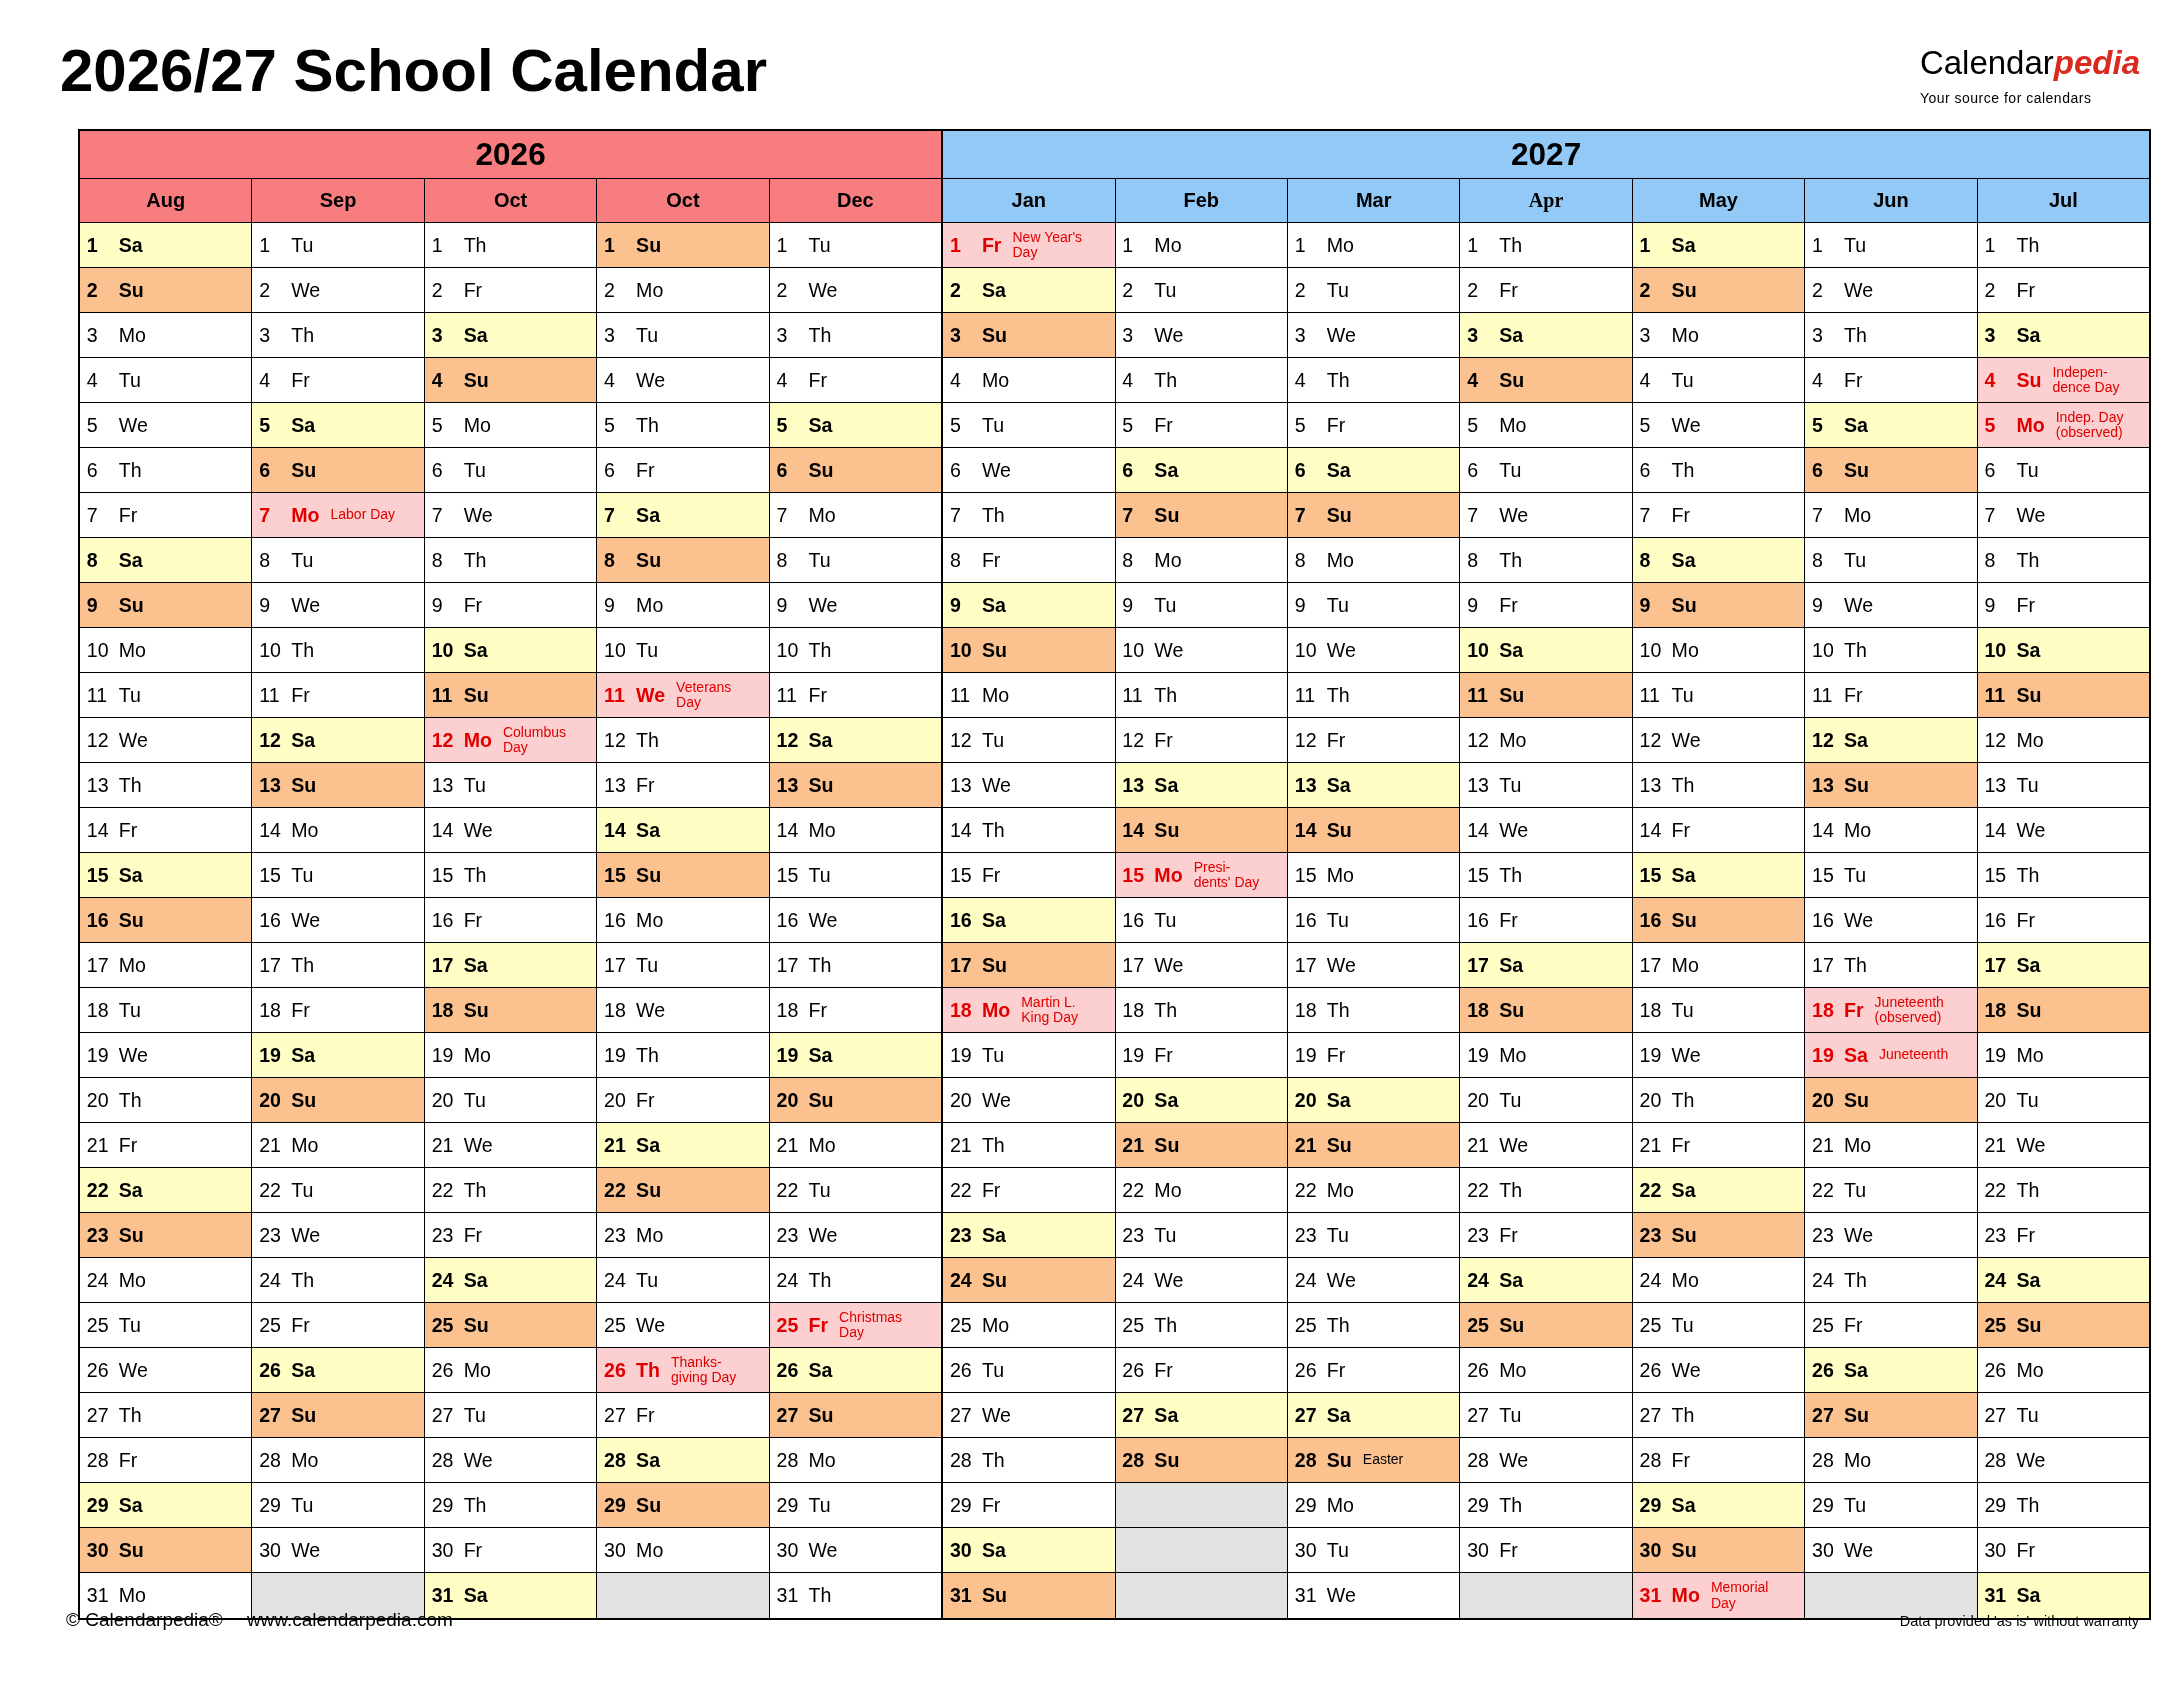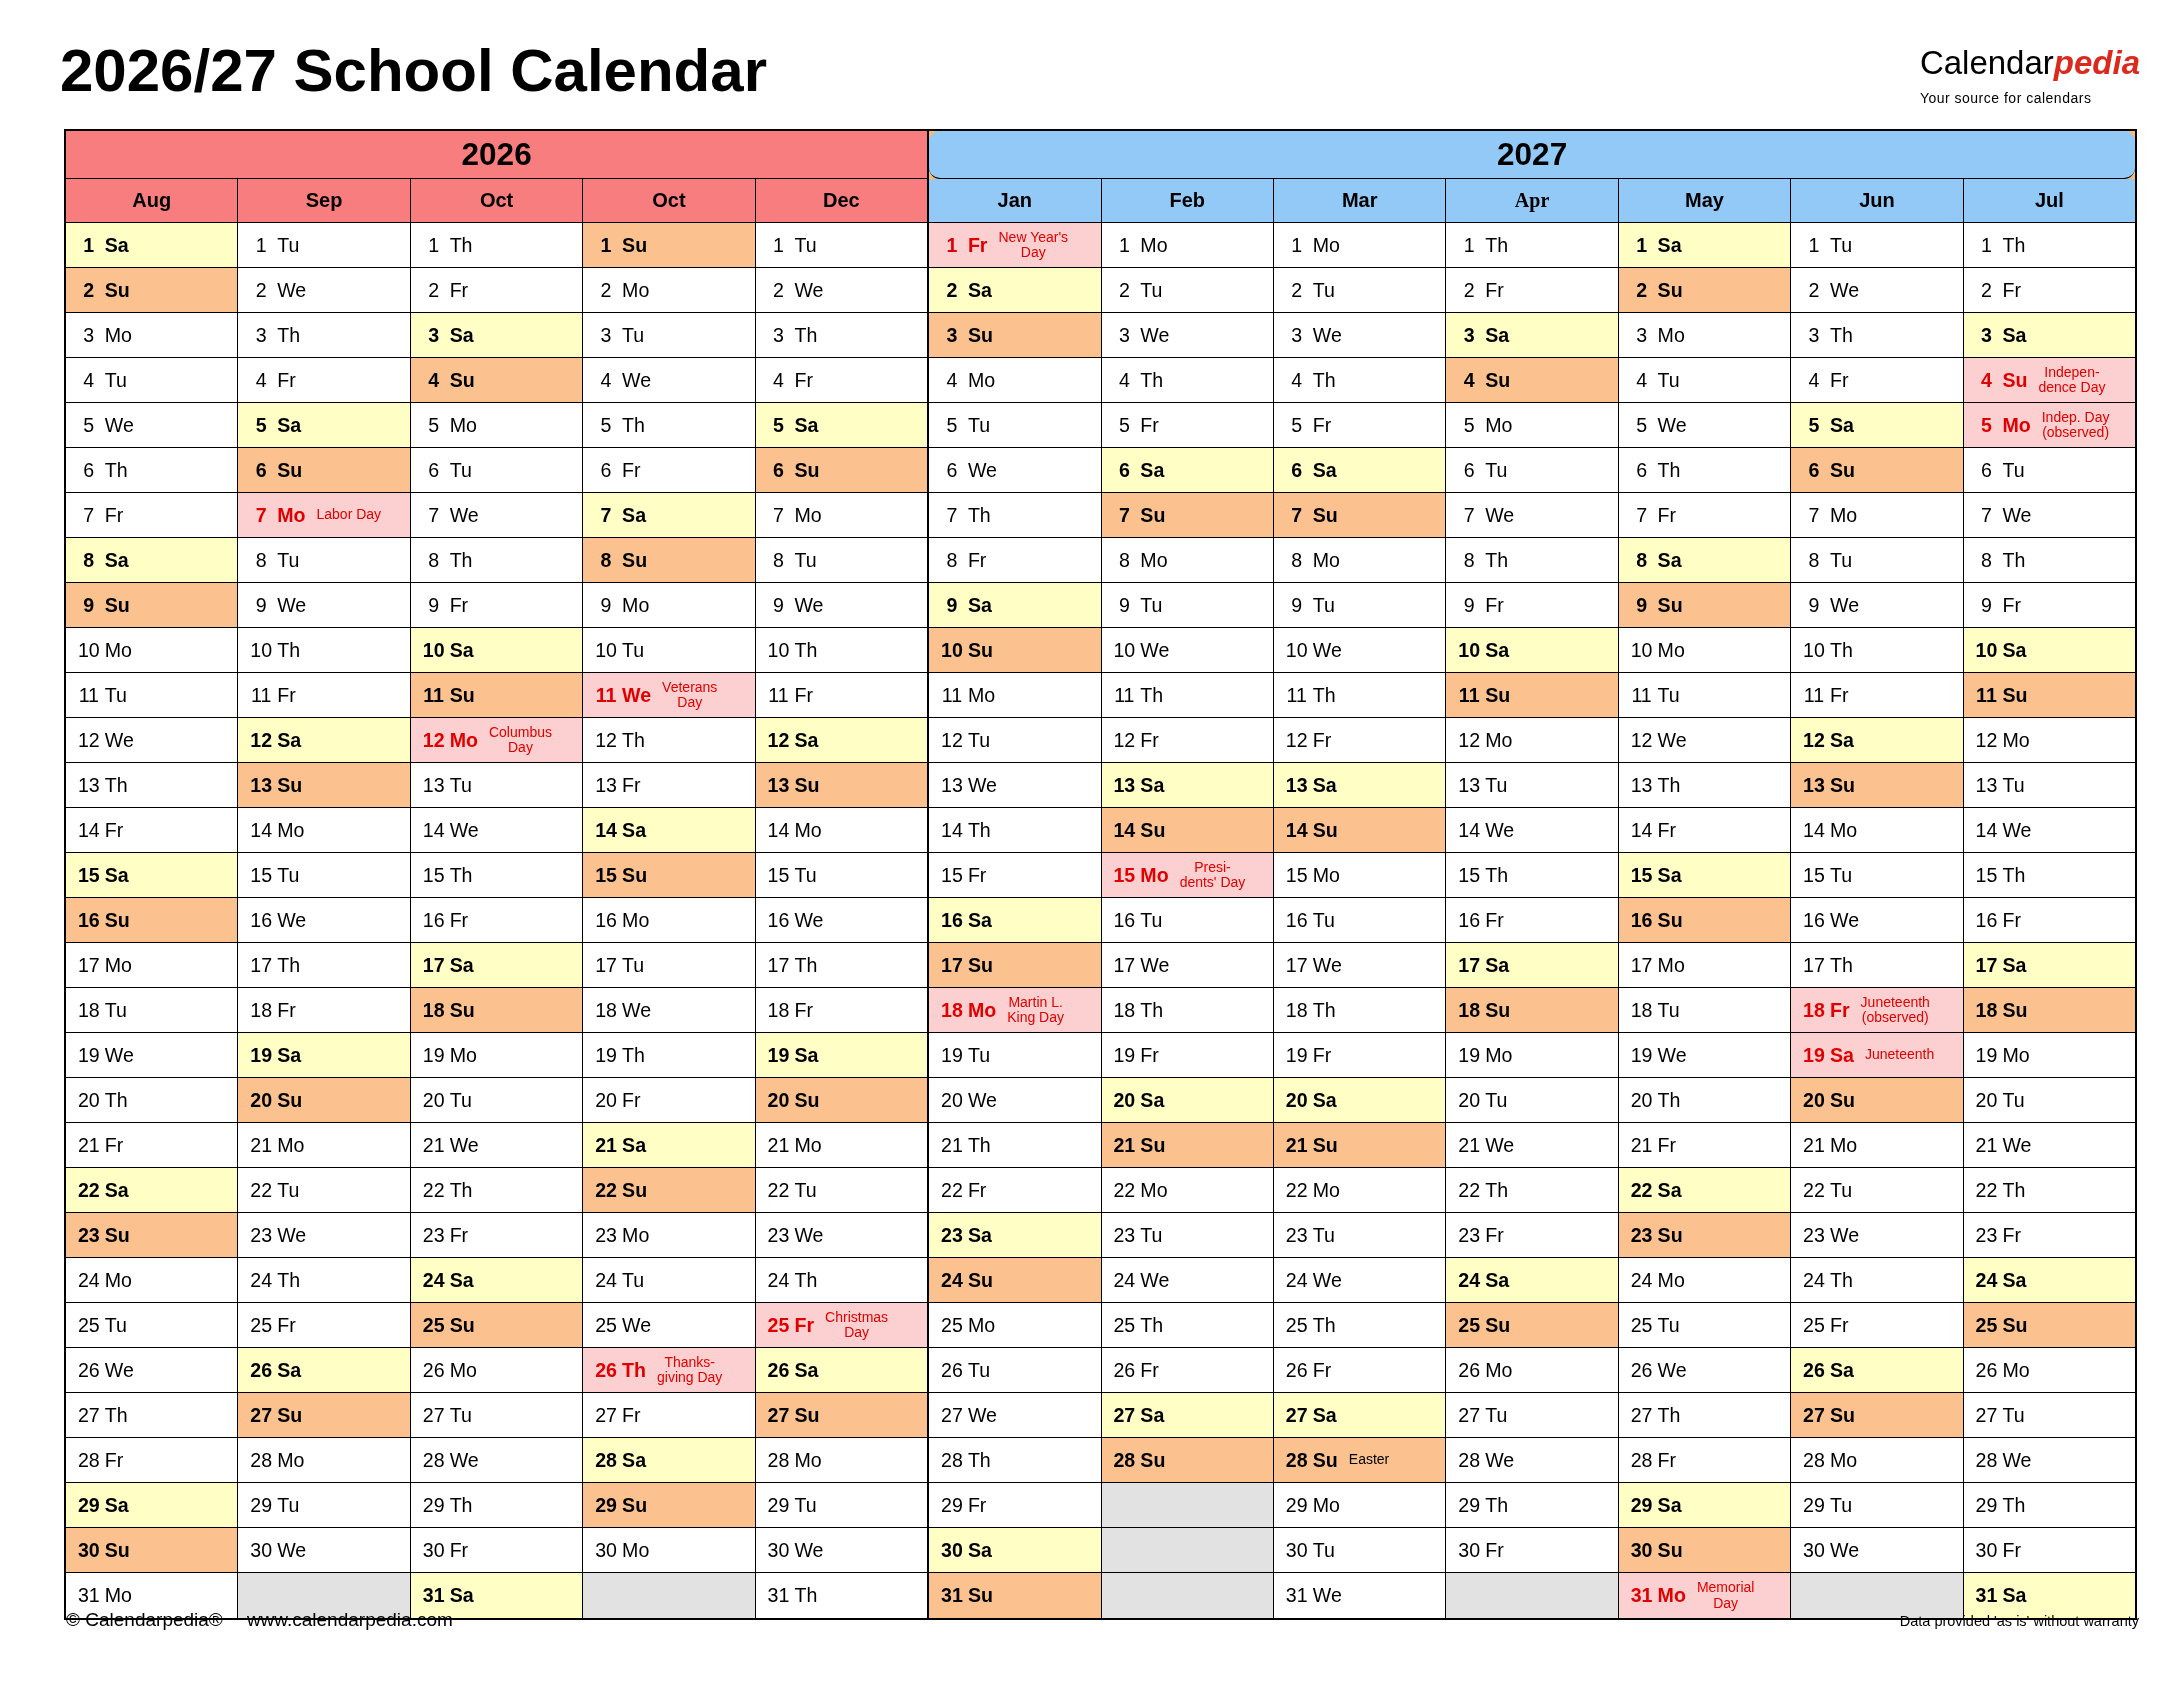--- a/index.html
+++ b/index.html
@@ -11,31 +11,31 @@
     position:absolute;left:60px;top:41px;
     font-size:60px;font-weight:bold;line-height:1;
   }
   .logo{position:absolute;right:41px;top:46px;text-align:left;line-height:1;}
   .logo-main{font-size:33px;letter-spacing:0;}
   .logo-black{font-weight:normal;}
   .logo-red{font-weight:bold;font-style:italic;}
   .logo-tagline{font-size:14px;margin-top:12px;letter-spacing:0.5px;}
 
   .cal-table{
-    position:absolute;left:64px;top:129px;width:2073px;
-    border:2.6px solid #000;box-sizing:border-box;background:#fdba74;text-align:center;
+    position:absolute;left:78px;top:129px;width:2073px;
+    border:2.6px solid #000;box-sizing:border-box;background:#fdba74;
   }
   .year-row{display:flex;height:48px;}
   .ycell{
     display:flex;align-items:center;justify-content:center;
     font-size:31.5px;font-weight:bold;box-sizing:border-box;
     border-bottom:1.7px solid #000;
   }
   .ycell.red{flex:5;border-right:2.6px solid #000;}
-  .ycell.blue{flex:7;border-radius:11px;}
+  .ycell.blue{flex:7;}
 
   .months-row{display:flex;height:44px;}
   .mhead{
     flex:1;display:flex;align-items:center;justify-content:center;
     font-size:20px;font-weight:bold;box-sizing:border-box;
     border-right:1.7px solid #000;border-bottom:1.7px solid #000;
   }
   .mhead.year-end{border-right:2.6px solid #000;}
   .mhead.last{border-right:none;}
 

